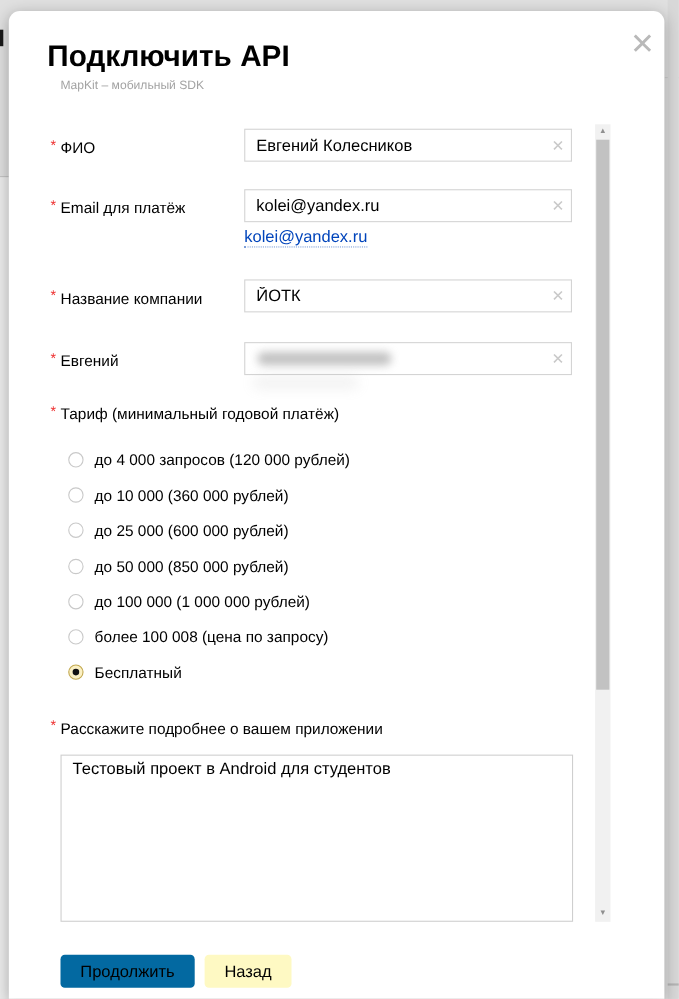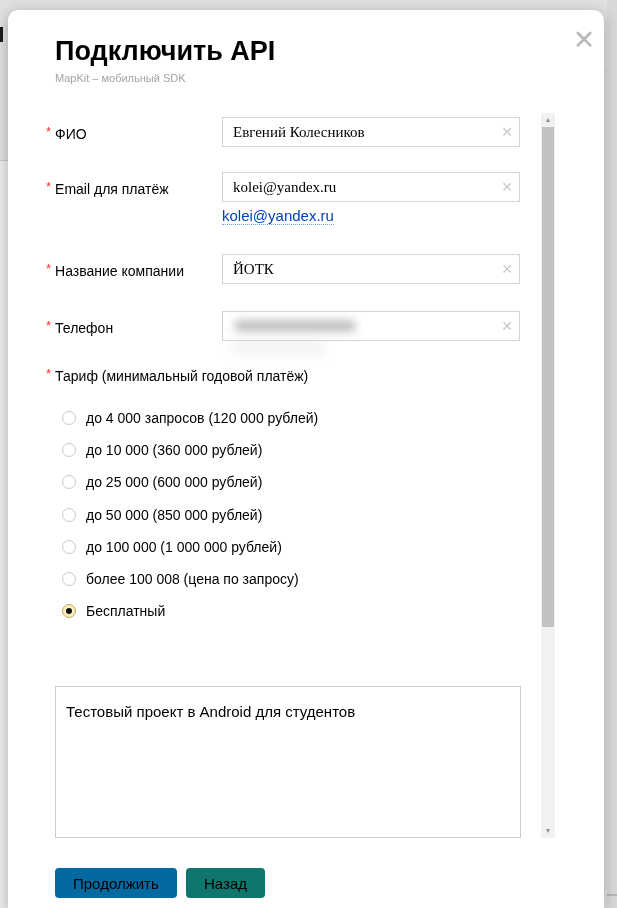--- a/index.html
+++ b/index.html
@@ -12,33 +12,33 @@
   #bg-left-line { left:0; top:160px; width:8px; height:1px; background:#c6c6c6; }
   #bg-left-glyph { left:0; top:27px; width:3px; height:15px; background:#1a1a1a; }
   #bg-right-line { left:604px; top:70px; width:13px; height:1px; background:#cfcfcf; }
   #bg-right-scrollbar { left:607px; top:0; width:10px; height:908px; background:#d8d8d8; }
   #bg-right-scroll-divider { left:607px; top:894px; width:10px; height:2px; background:#b5b5b5; }
 
   
   #modal { left:8px; top:10px; width:596px; height:898px; background:#ffffff;
     border-radius:10px 10px 0 0; box-shadow:0 3px 14px rgba(0,0,0,.28); }
 
-  #dialog-title { left:47px; top:26px; font-size:27px; font-weight:bold; color:#000; }
+  #dialog-title { left:35px; top:26px; font-size:27px; font-weight:bold; color:#000; }
   #dialog-subtitle { left:47px; top:62px; font-size:11px; color:#a3a3a3; }
   #close-btn { left:558px; top:12px; width:36px; height:36px; color:#b9b9b9;
     font-size:27px; font-weight:100; text-align:center; line-height:36px; cursor:pointer; }
 
   
   .row { position:absolute; left:38px; width:482px; height:30px; }
   .lbl { position:absolute; left:0; top:0; height:30px; line-height:30px;
     font-size:14px; color:#000; white-space:nowrap; }
   .req { color:#e33; font-size:13px; vertical-align:3px; margin-right:4px; }
   .inp-wrap { position:absolute; left:176px; top:0; width:298px; height:30px; }
   .inp { width:298px; height:30px; border:1px solid #d4d4d4; background:#fff;
-    font-family:Liberation Serif, serif; font-size:15px; color:#000;
+    font-family:Liberation Sans, sans-serif; font-size:15px; color:#000;
     padding:0 30px 0 10px; outline:none; }
   .clear-x { position:absolute; right:7px; top:6px; font-size:14px; color:#c9c9c9;
     cursor:pointer; line-height:18px; }
 
   #email-link-line { left:214px; top:197px; height:20px; }
   #email-link { font-size:15px; color:#0044bb; text-decoration:none;
     border-bottom:1px dotted #7e9fd8; cursor:pointer; }
 
   .blur-blob { position:absolute; left:12px; top:9px; width:122px; height:12px;
     background:#8f8f8f; border-radius:6px; filter:blur(4px); opacity:.55; }
@@ -53,37 +53,37 @@
   .radio { width:14px; height:14px; border-radius:50%; border:1px solid #c9c9c9;
     background:#fff; margin-right:10px; position:relative; flex:none; }
   .radio-row.selected .radio { background:#fbf0c4; border-color:#c2a84f; }
   .radio-row.selected .radio::after { content:""; position:absolute; left:3px; top:3px;
     width:6px; height:6px; border-radius:50%; background:#111; }
   .radio-label { font-size:14px; color:#000; white-space:nowrap; }
 
   
   #about-area { left:47px; top:676px; width:466px; height:152px;
     border:1px solid #cfcfcf; font-family:"Liberation Sans", sans-serif;
-    font-size:15px; color:#000; padding:16px 10px; resize:none; outline:none; background:#fff; }
+    font-size:15px; color:#000; padding:4px 10px; resize:none; outline:none; background:#fff; }
 
   
   #scrollbar { left:533px; top:103px; width:14px; height:725px; background:#f1f1f1; }
   #scroll-up { position:absolute; top:0; left:0; width:14px; height:14px; color:#8f8f8f;
     font-size:7px; text-align:center; line-height:14px; cursor:pointer; }
   #scroll-thumb { position:absolute; top:14px; left:1px; width:12px; height:500px;
     background:#c2c2c2; cursor:pointer; }
   #scroll-down { position:absolute; bottom:0; left:0; width:14px; height:14px; color:#8f8f8f;
     font-size:7px; text-align:center; line-height:14px; cursor:pointer; }
 
   
   .btn { position:absolute; top:858px; height:30px; border:none; border-radius:4px;
     font-family:"Liberation Sans", sans-serif; font-size:15px; color:#000;
     cursor:pointer; padding:0 18px; }
   #continue-btn { left:47px; background:#0369a1; font-weight:400; }
-  #back-btn { left:178px; background:#0f766e; }
+  #back-btn { left:178px; background:#fef9c3; }
 </style>
 </head>
 <body>
 
 <div class="abs" id="bg-left-lower"></div>
 <div class="abs" id="bg-left-line"></div>
 <div class="abs" id="bg-left-glyph"></div>
 <div class="abs" id="bg-right-line"></div>
 <div class="abs" id="bg-right-scrollbar"></div>
 <div class="abs" id="bg-right-scroll-divider"></div>
@@ -115,21 +115,21 @@
 
   <div class="row" style="top:244px">
     <span class="lbl"><span class="req">*</span><span>Название компании</span></span>
     <span class="inp-wrap">
       <input class="inp" value="ЙОТК" style="">
       <span class="clear-x">✕</span>
     </span>
   </div>
 
   <div class="row" style="top:301px">
-    <span class="lbl"><span class="req">*</span><span>Телефон</span></span>
+    <span class="lbl"><span class="req">*</span><span>Евгений</span></span>
     <span class="inp-wrap">
       <input class="inp" style="">
       <span class="blur-blob"></span>
       <span class="clear-x">✕</span>
     </span>
   </div>
   <div class="abs" id="phone-smudge"></div>
 
   <div class="section-lbl" style="top:356px"><span class="req">*</span><span>Тариф (минимальный годовой платёж)</span></div>
 
@@ -155,20 +155,21 @@
   </div>
   <div class="radio-row" style="top:558px">
     <span class="radio"></span>
     <span class="radio-label">более 100 008 (цена по запросу)</span>
   </div>
   <div class="radio-row selected" style="top:590px">
     <span class="radio"></span>
     <span class="radio-label">Бесплатный</span>
   </div>
 
+  <div class="section-lbl" style="top:642px"><span class="req">*</span><span>Расскажите подробнее о вашем приложении</span></div>
   <textarea class="abs" id="about-area" style="">Тестовый проект в Android для студентов</textarea>
 
   <div class="abs" id="scrollbar">
     <div id="scroll-up">▲</div>
     <div id="scroll-thumb"></div>
     <div id="scroll-down">▼</div>
   </div>
 
   <button class="btn" id="continue-btn">Продолжить</button>
   <button class="btn" id="back-btn">Назад</button>

